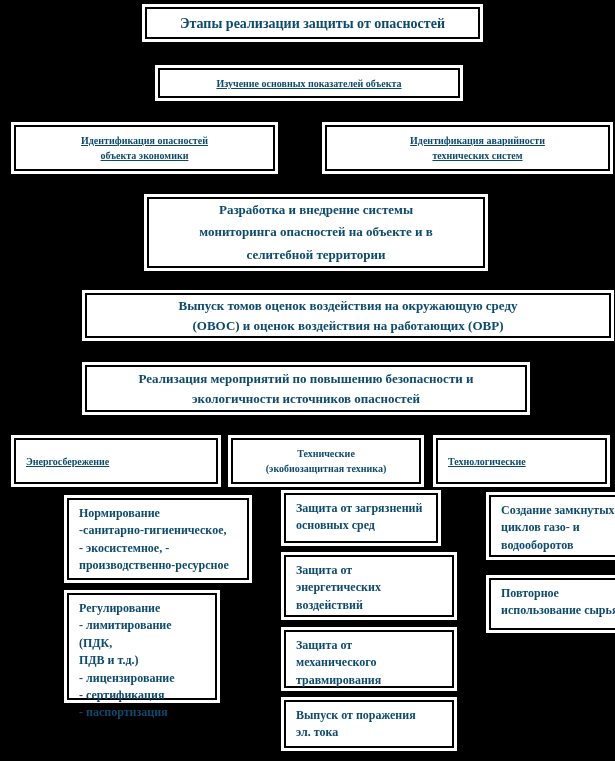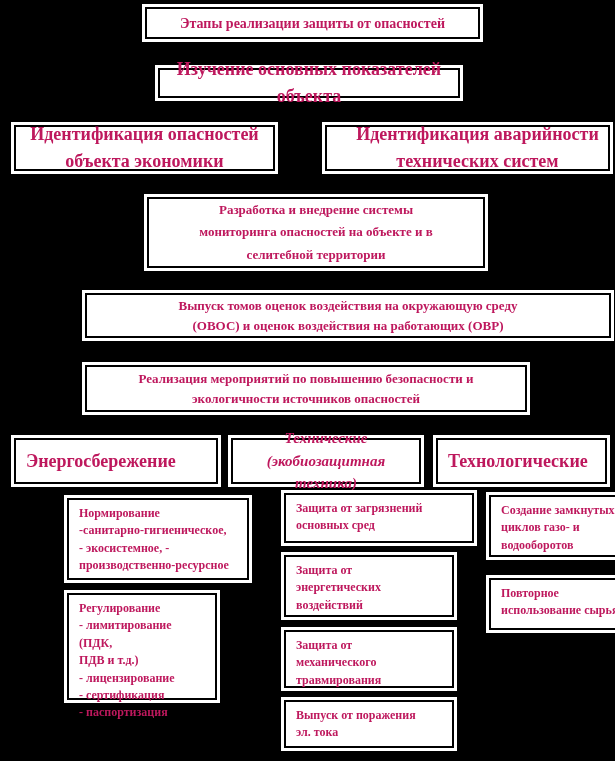--- a/index.html
+++ b/index.html
@@ -10,21 +10,21 @@
     background: #000000;
     overflow: hidden;
     font-family: "Liberation Serif", "DejaVu Serif", serif;
   }
   .box {
     position: absolute;
     box-sizing: border-box;
     background: #ffffff;
     border: 2px solid #000000;
     box-shadow: 0 0 0 3px #ffffff;
-    color: #be185d;
+    color: #0c4a6e;
     font-weight: bold;
     white-space: pre-line;
     line-height: 1.5;
   }
   .center {
     display: flex;
     align-items: center;
     justify-content: center;
     text-align: center;
     padding: 1px 4px;
@@ -37,23 +37,23 @@
     padding: 1px 6px 1px 10px;
   }
   .topleft {
     display: block;
     text-align: left;
     padding: 5px 8px 4px 10px;
     line-height: 1.45;
     margin-left: 32px;
   }
   .fs14  { font-size: 14px; }
-  .fs135 { font-size: 18px; }
+  .fs135 { font-size: 10px; text-decoration: underline; }
   .fs13  { font-size: 13px; }
-  .fs115 { font-size: 15px; line-height: 1.5; font-style: italic; }
+  .fs115 { font-size: 10px; line-height: 1.5; }
   .fs12  { font-size: 12px; }
   .lh17  { line-height: 1.7; }
 </style>
 </head>
 <body>
 
 <div id="canvas">
 
   <div class="box center fs14" style="left:145px; top:7px; width:335px; height:32px;">Этапы реализации защиты от опасностей</div>
 
@@ -87,21 +87,21 @@
 - экосистемное, -
 производственно-ресурсное</div>
 
   <div class="box topleft fs12" style="left:35px; top:593px; width:150px; height:107px;">Регулирование
 - лимитирование (ПДК,
 ПДВ и т.д.)
 - лицензирование
 - сертификация
 - паспортизация</div>
 
-  <div class="box topleft fs12" style="left:252px; top:493px; width:190px; height:50px;">Защита от загрязнений
+  <div class="box topleft fs12" style="left:252px; top:493px; width:154px; height:50px;">Защита от загрязнений
 основных сред</div>
 
   <div class="box topleft fs12" style="left:252px; top:555px; width:170px; height:62px;">Защита от
 энергетических
 воздействий</div>
 
   <div class="box topleft fs12" style="left:252px; top:630px; width:170px; height:58px;">Защита от
 механического
 травмирования</div>
 

